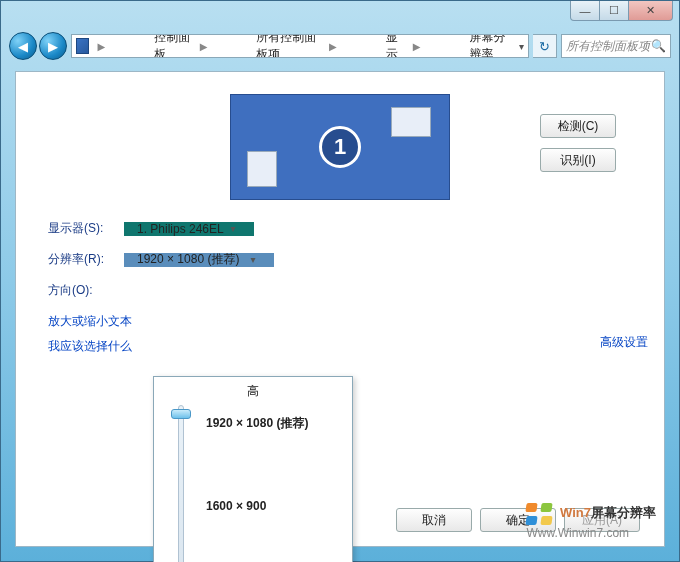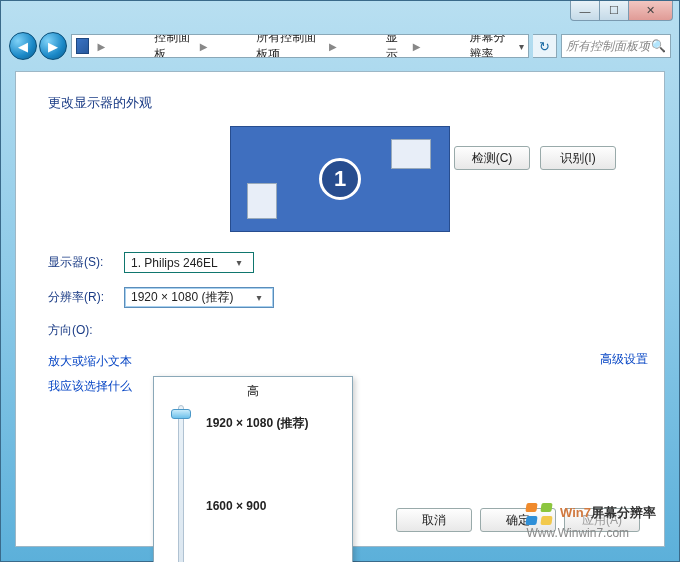--- a/index.html
+++ b/index.html
@@ -24,38 +24,38 @@
 .search-box .mag { margin-left: auto; color: #1a6aa3; font-style: normal;}
 
 .content-pane { position: absolute; top: 70px; left: 14px; right: 14px; bottom: 14px; background: #fff; border: 1px solid #9db7c6; }
 .inner { padding: 22px 32px; color: #1a3b85; position: relative; height: 100%; overflow-y: auto;}
 .page-title { font-size: 13px; color: #1a3b85; margin-bottom: 14px; }
 .monitor-box { width: 220px; height: 106px; background: #3f6fbf; border: 1px solid #274d8f; margin: 0 auto 20px; position: relative; }
 .monitor-num { position: absolute; left: 50%; top: 50%; transform: translate(-50%,-50%); width: 42px; height: 42px; border-radius: 50%; border: 3px solid #fff; color: #fff; font-size: 22px; font-weight: bold; display: flex; align-items: center; justify-content: center; background: #274d8f;}
 .mini-win { position: absolute; background: #e8eef8; border: 1px solid #9ab; }
 .mini-a { right: 18px; top: 12px; width: 40px; height: 30px; }
 .mini-b { left: 16px; bottom: 12px; width: 30px; height: 36px; }
-.side-btns { position: absolute; right: 16px; top: 20px; display: flex; gap: 10px;}
+.side-btns { position: absolute; right: 16px; top: 20px; display: flex; flex-direction: column; gap: 10px;}
 .win-btn { min-width: 76px; height: 24px; font-size: 12px; background: linear-gradient(to bottom,#fefefe,#e8e8e8); border: 1px solid #9aa; border-radius: 3px; cursor: default; color: #222;}
 .form-row { display: flex; align-items: center; font-size: 12px; color: #1a3b85; margin-bottom: 14px; }
 .form-label { width: 76px; }
-.combo { height: 21px; background: #fff; border: 1px solid #0f766e; font-size: 12px; padding: 0 6px; display: flex; align-items: center; position: relative; color: #222;}
+.combo { height: 14px; background: #fff; border: 7px solid #0f766e; font-size: 12px; padding: 0 6px; display: flex; align-items: center; position: relative; color: #222;}
 .combo.small { width: 130px; }
 .combo.mid { width: 150px; }
 .combo .cv { flex: 1; white-space: nowrap; }
 .combo .dd { width: 16px; text-align: center; color: #555; font-size: 10px;}
 .combo.open { border-color: #5a8dbb; box-shadow: 0 0 0 1px #a8d0ee inset;}
 .res-flyout { position: absolute; left: 137px; top: 304px; width: 200px; height: 260px; background: #fff; border: 1px solid #8aa8b8; box-shadow: 2px 2px 6px rgba(0,0,0,0.2); z-index: 5; font-size: 12px; color: #222; }
 .fly-label-top { position: absolute; left: 50%; transform: translateX(-50%); top: 6px; font-size: 12px;}
 .slider-track { position: absolute; left: 24px; top: 28px; width: 6px; height: 200px; background: linear-gradient(to bottom,#eaf2f8,#d8e4ee); border: 1px solid #b0c2d2; border-radius: 3px;}
 .slider-thumb { position: absolute; left: 17px; top: 32px; width: 20px; height: 10px; background: linear-gradient(to bottom,#c8ebfb,#6ec1eb); border: 1px solid #4a98c8; border-radius: 3px;}
 .res-opt { position: absolute; left: 52px; font-size: 12px;}
 .res-opt.bold { font-weight: bold; top: 38px;}
 .res-opt.n2 { top: 122px; font-weight: bold;}
-.adv-link { position: absolute; right: 16px; top: 279px; font-size: 12px; color: #0645c4; cursor: pointer;}
+.adv-link { position: absolute; right: 16px; top: 262px; font-size: 12px; color: #0645c4; cursor: pointer;}
 .help-links { font-size: 12px; color: #0645c4; }
 .help-links div { margin-bottom: 8px; cursor: pointer;}
 .bottom-btns { position: absolute; bottom: 14px; right: 24px; display: flex; gap: 8px;}
 .bottom-btns .win-btn.disabled { color: #999; }
 .watermark { position: absolute; right: 24px; bottom: 22px; font-size: 13px; color: #888; text-align: left; z-index: 10; pointer-events: none;}
 .watermark .brand { color: #d1793f; font-weight: bold;}
 .watermark .brand2 { color: #333; font-weight: bold;}
 .wm-logo { display: inline-block; width: 26px; height: 22px; vertical-align: middle; margin-right: 4px; position: relative;}
 .wm-logo span { position: absolute; width: 11px; height: 9px; border-radius: 2px; transform: skewX(-8deg);}
 .wm-logo .q1{left:0;top:0;background:#f08a2c;}
@@ -93,21 +93,20 @@
     </div>
     <div class="refresh-btn">↻</div>
     <div class="search-box">
       <span>所有控制面板项</span>
       <span class="mag">🔍</span>
     </div>
   </div>
 
   <div class="content-pane">
     <div class="inner">
-      <div class="page-title">更改显示器的外观</div>
 
       <div style="position:relative;">
         <div class="monitor-box">
           <div class="mini-win mini-a"></div>
           <div class="mini-win mini-b"></div>
           <div class="monitor-num">1</div>
         </div>
         <div class="side-btns">
           <button class="win-btn">检测(C)</button>
           <button class="win-btn">识别(I)</button>

